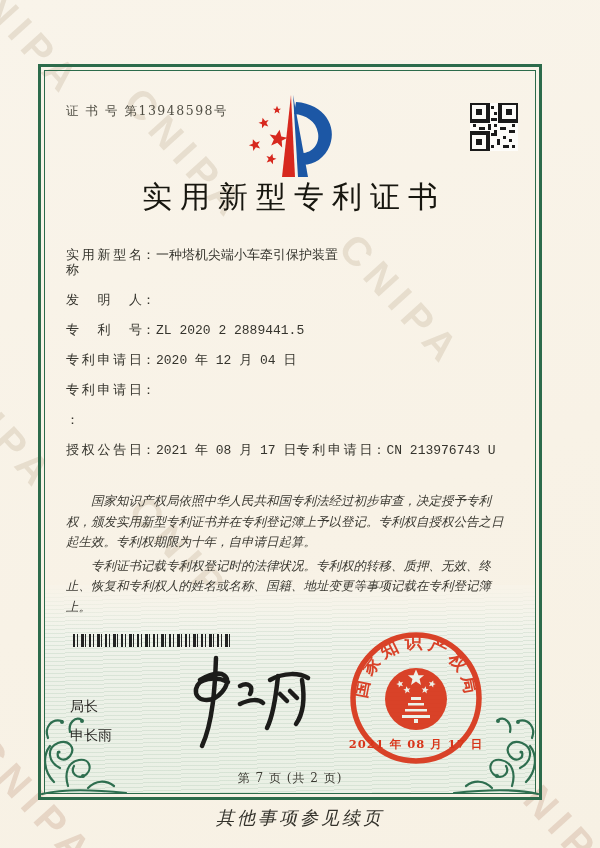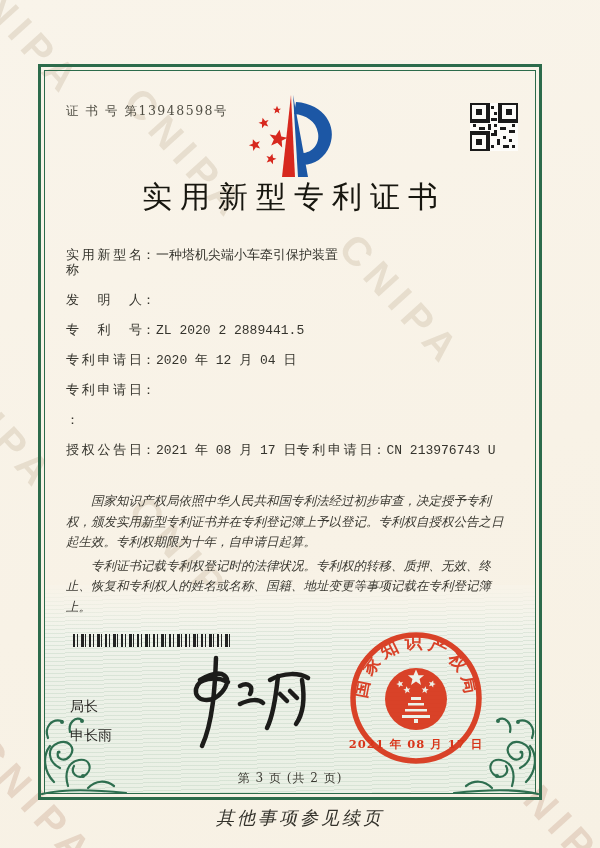--- a/index.html
+++ b/index.html
@@ -243,17 +243,17 @@
       <g fill="#eef2ea">
         <rect x="61" y="92" width="28" height="3"></rect>
         <rect x="64" y="86" width="22" height="2.5"></rect>
         <rect x="67" y="80" width="16" height="2.5"></rect>
         <rect x="70" y="74" width="10" height="3"></rect>
         <rect x="73" y="96" width="4" height="4"></rect>
       </g>
     </svg>
     <div class="seal-date">2021 年 08 月 17 日</div>
 
-    <div class="pagenum">第 3 页 (共 2 页)</div>
+    <div class="pagenum">第 7 页 (共 2 页)</div>
   </div>
 
   <div class="footer-note">其他事项参见续页</div>
 </div>
 
 </body></html>

